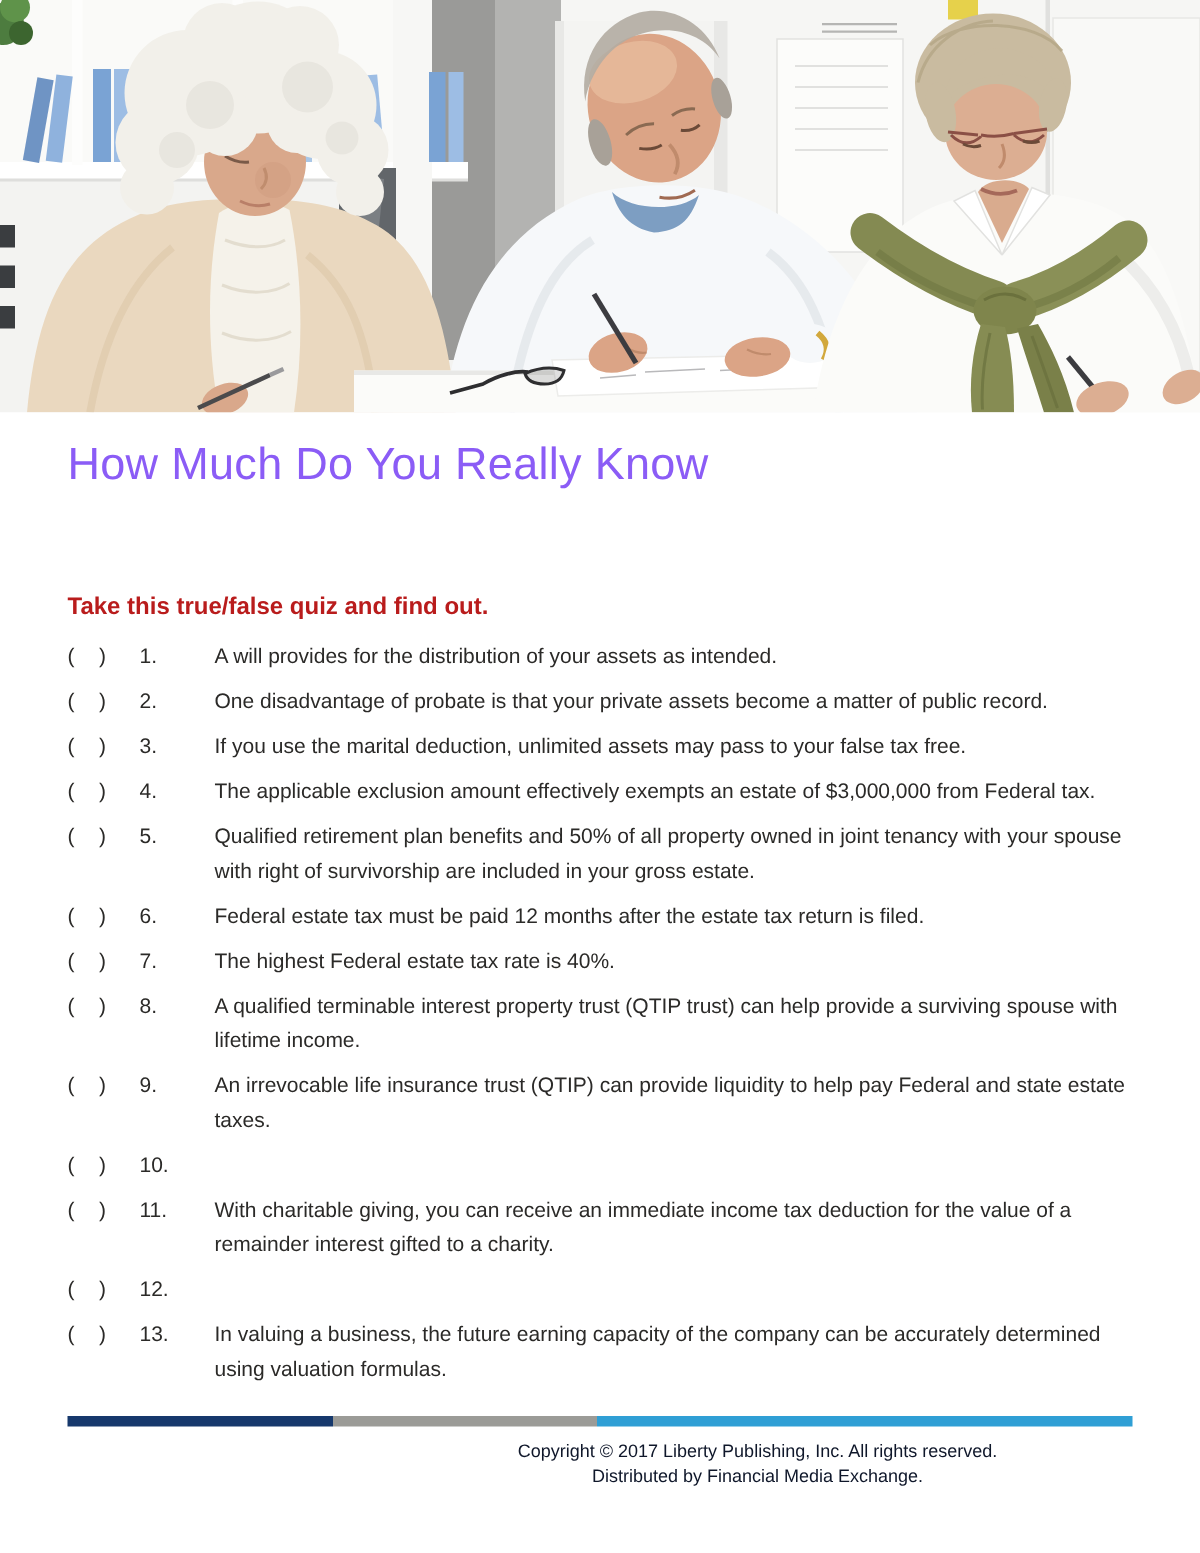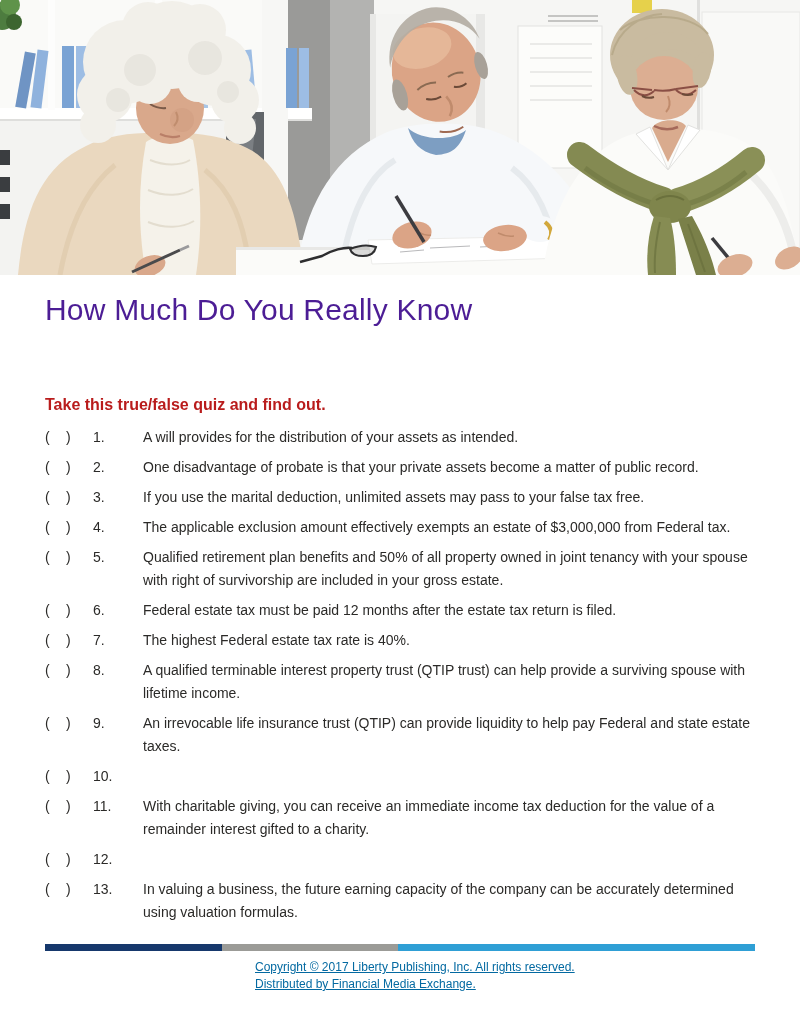--- a/index.html
+++ b/index.html
@@ -36,21 +36,21 @@
   .quiz-row .qtext{padding-right:2px;}
   .footer-bar{
     position:absolute;top:944px;left:45px;width:710px;height:7px;
     display:flex;
   }
   .footer-bar .seg1{width:177px;height:7px;}
   .footer-bar .seg2{width:176px;height:7px;}
   .footer-bar .seg3{width:357px;height:7px;}
   .footer-text{
     position:absolute;top:959px;right:45px;width:500px;
-    text-align:left;font-size:12px;line-height:17px;color:#0369a1;text-decoration:underline;
+    text-align:center;font-size:12px;line-height:17px;color:#0f172a;
   }
 </style>
 </head>
 <body>
 
 <div class="page">
 
   <div class="hero" title="Three senior adults sitting at a table completing paperwork">
     <svg width="800" height="275" viewBox="0 0 800 275">
 
@@ -228,21 +228,21 @@
           <path d="M660,222 C656,240 654,258 655,273 M688,224 C694,240 700,258 705,272" stroke="#666c3a" stroke-width="2" fill="none" opacity=".6"></path>
         </g>
 
         <line x1="712" y1="238" x2="740" y2="272" stroke="#3c3c40" stroke-width="3.5"></line>
         <ellipse cx="735" cy="266" rx="18" ry="11" fill="#dcae92" transform="rotate(-18 735 266)"></ellipse>
         <ellipse cx="789" cy="258" rx="15" ry="10" fill="#dcae92" transform="rotate(-30 789 258)"></ellipse>
       </g>
     </svg>
   </div>
 
-  <h1 class="page-title" style="margin: 0px; color: #4c1d95;">
+  <h1 class="page-title" style="margin: 0px; color: #8b5cf6;">
     <span>How Much Do You Really Know</span><br>
   </h1>
 
   <div class="subtitle" style="color: #b91c1c;">Take this true/false quiz and find out.</div>
 
   <div class="quiz" style="color: rgb(43, 42, 40);">
       <div class="quiz-row">
         <span class="paren">(</span>
         <span class="paren">)</span>
         <span class="qnum">1.</span>

